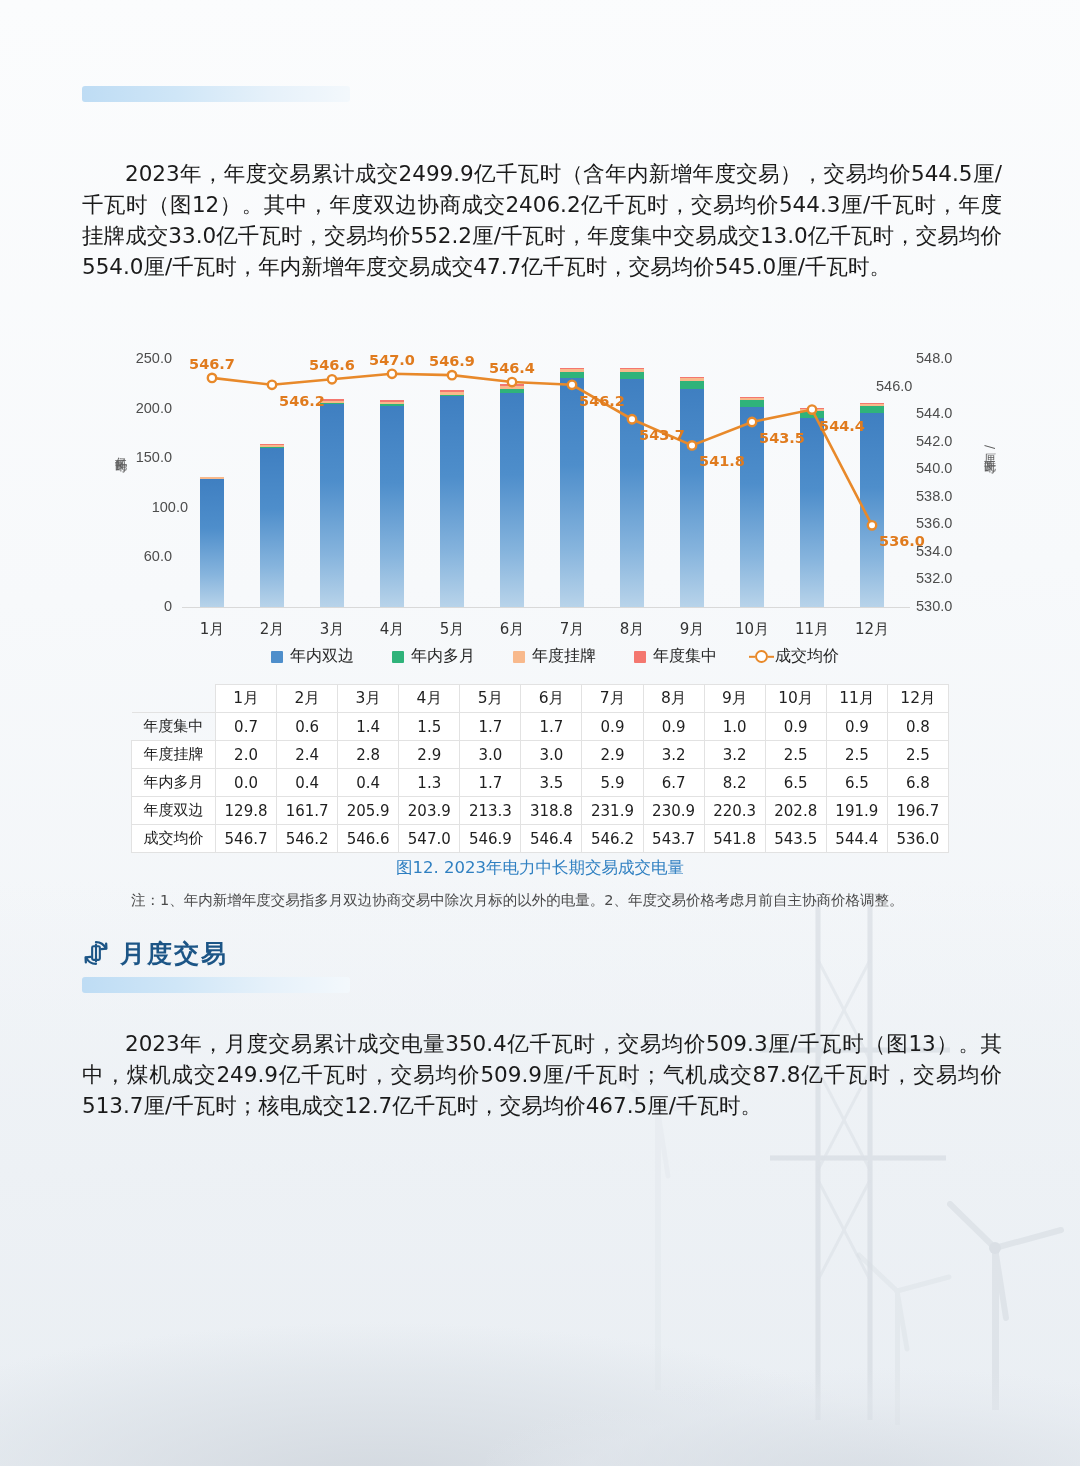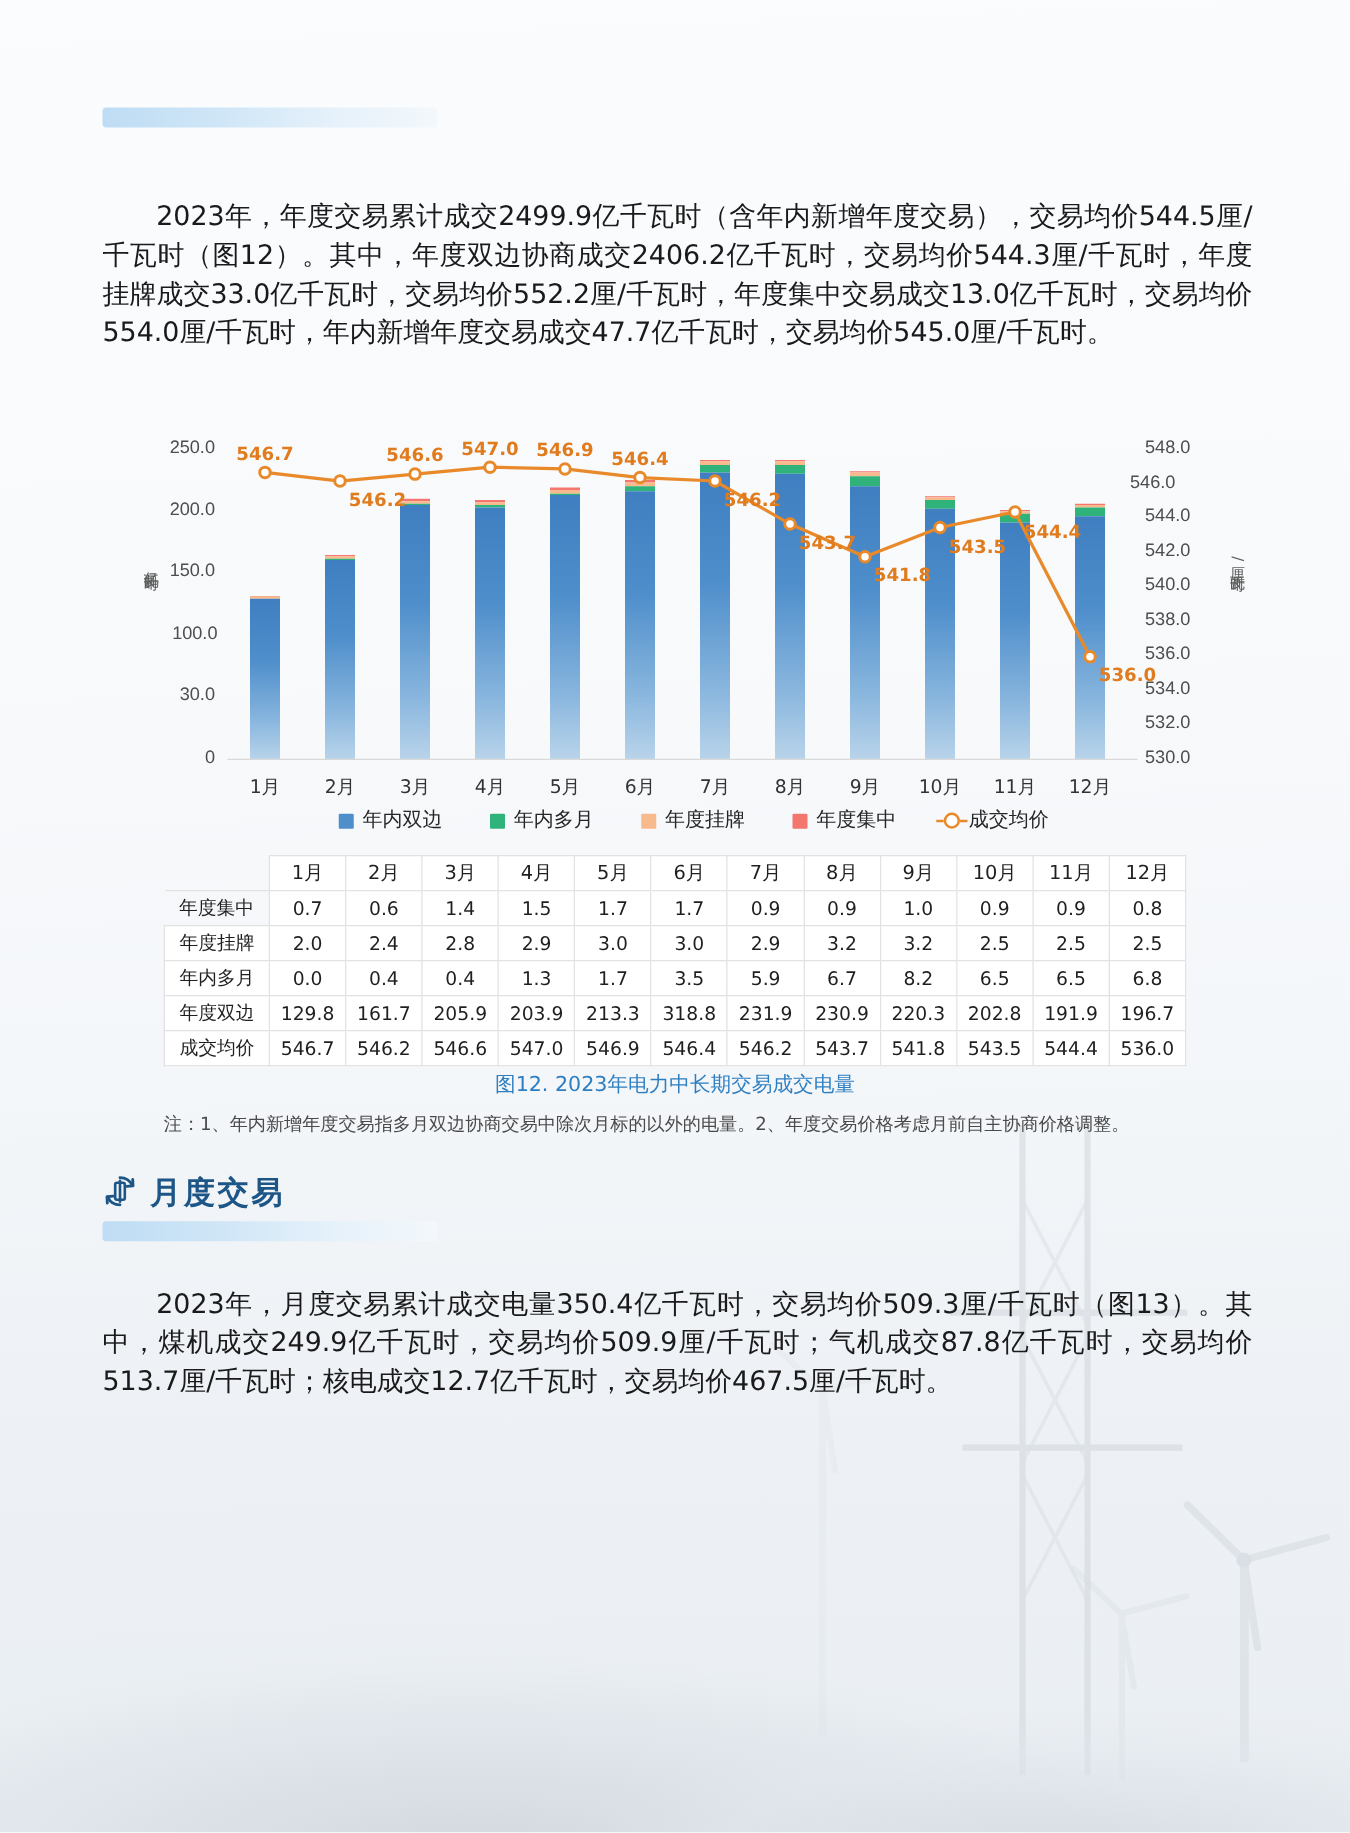--- a/index.html
+++ b/index.html
@@ -252,27 +252,27 @@
   </div>
 
   <div class="chart-wrap">
     <div class="chart-axis-label" id="ylab-left" style="left:2px; top:96px;">亿千瓦时</div>
     <div class="chart-axis-label" id="ylab-right" style="right:2px; top:92px;">厘/千瓦时</div>
 
     <div id="yticks-left">
         <div class="ytick" style="left: 0px; width: 62px; top: -2px;">250.0</div>
         <div class="ytick" style="left: 0px; width: 62px; top: 47.6px;">200.0</div>
         <div class="ytick" style="left: 0px; width: 62px; top: 97.2px;">150.0</div>
-        <div class="ytick" style="left: 2px; width: 62px; top: 146.8px;">100.0</div>
-        <div class="ytick" style="left: 0px; width: 62px; top: 196.4px;">30.0</div>
+        <div class="ytick" style="left: 16px; width: 62px; top: 146.8px;">100.0</div>
+        <div class="ytick" style="left: 0px; width: 62px; top: 196.4px;">60.0</div>
         <div class="ytick" style="left: 0px; width: 62px; top: 246px;">0</div>
       </div>
     <div id="yticks-right">
         <div class="ytick right" style="left: 806px; width: 64px; top: -2px;">548.0</div>
-        <div class="ytick right" style="left: 794px; width: 64px; top: 25.5556px;">546.0</div>
+        <div class="ytick right" style="left: 766px; width: 64px; top: 25.5556px;">546.0</div>
         <div class="ytick right" style="left: 806px; width: 64px; top: 53.1111px;">544.0</div>
         <div class="ytick right" style="left: 806px; width: 64px; top: 80.6667px;">542.0</div>
         <div class="ytick right" style="left: 806px; width: 64px; top: 108.222px;">540.0</div>
         <div class="ytick right" style="left: 806px; width: 64px; top: 135.778px;">538.0</div>
         <div class="ytick right" style="left: 806px; width: 64px; top: 163.333px;">536.0</div>
         <div class="ytick right" style="left: 806px; width: 64px; top: 190.889px;">534.0</div>
         <div class="ytick right" style="left: 806px; width: 64px; top: 218.444px;">532.0</div>
         <div class="ytick right" style="left: 806px; width: 64px; top: 246px;">530.0</div>
       </div>
 

